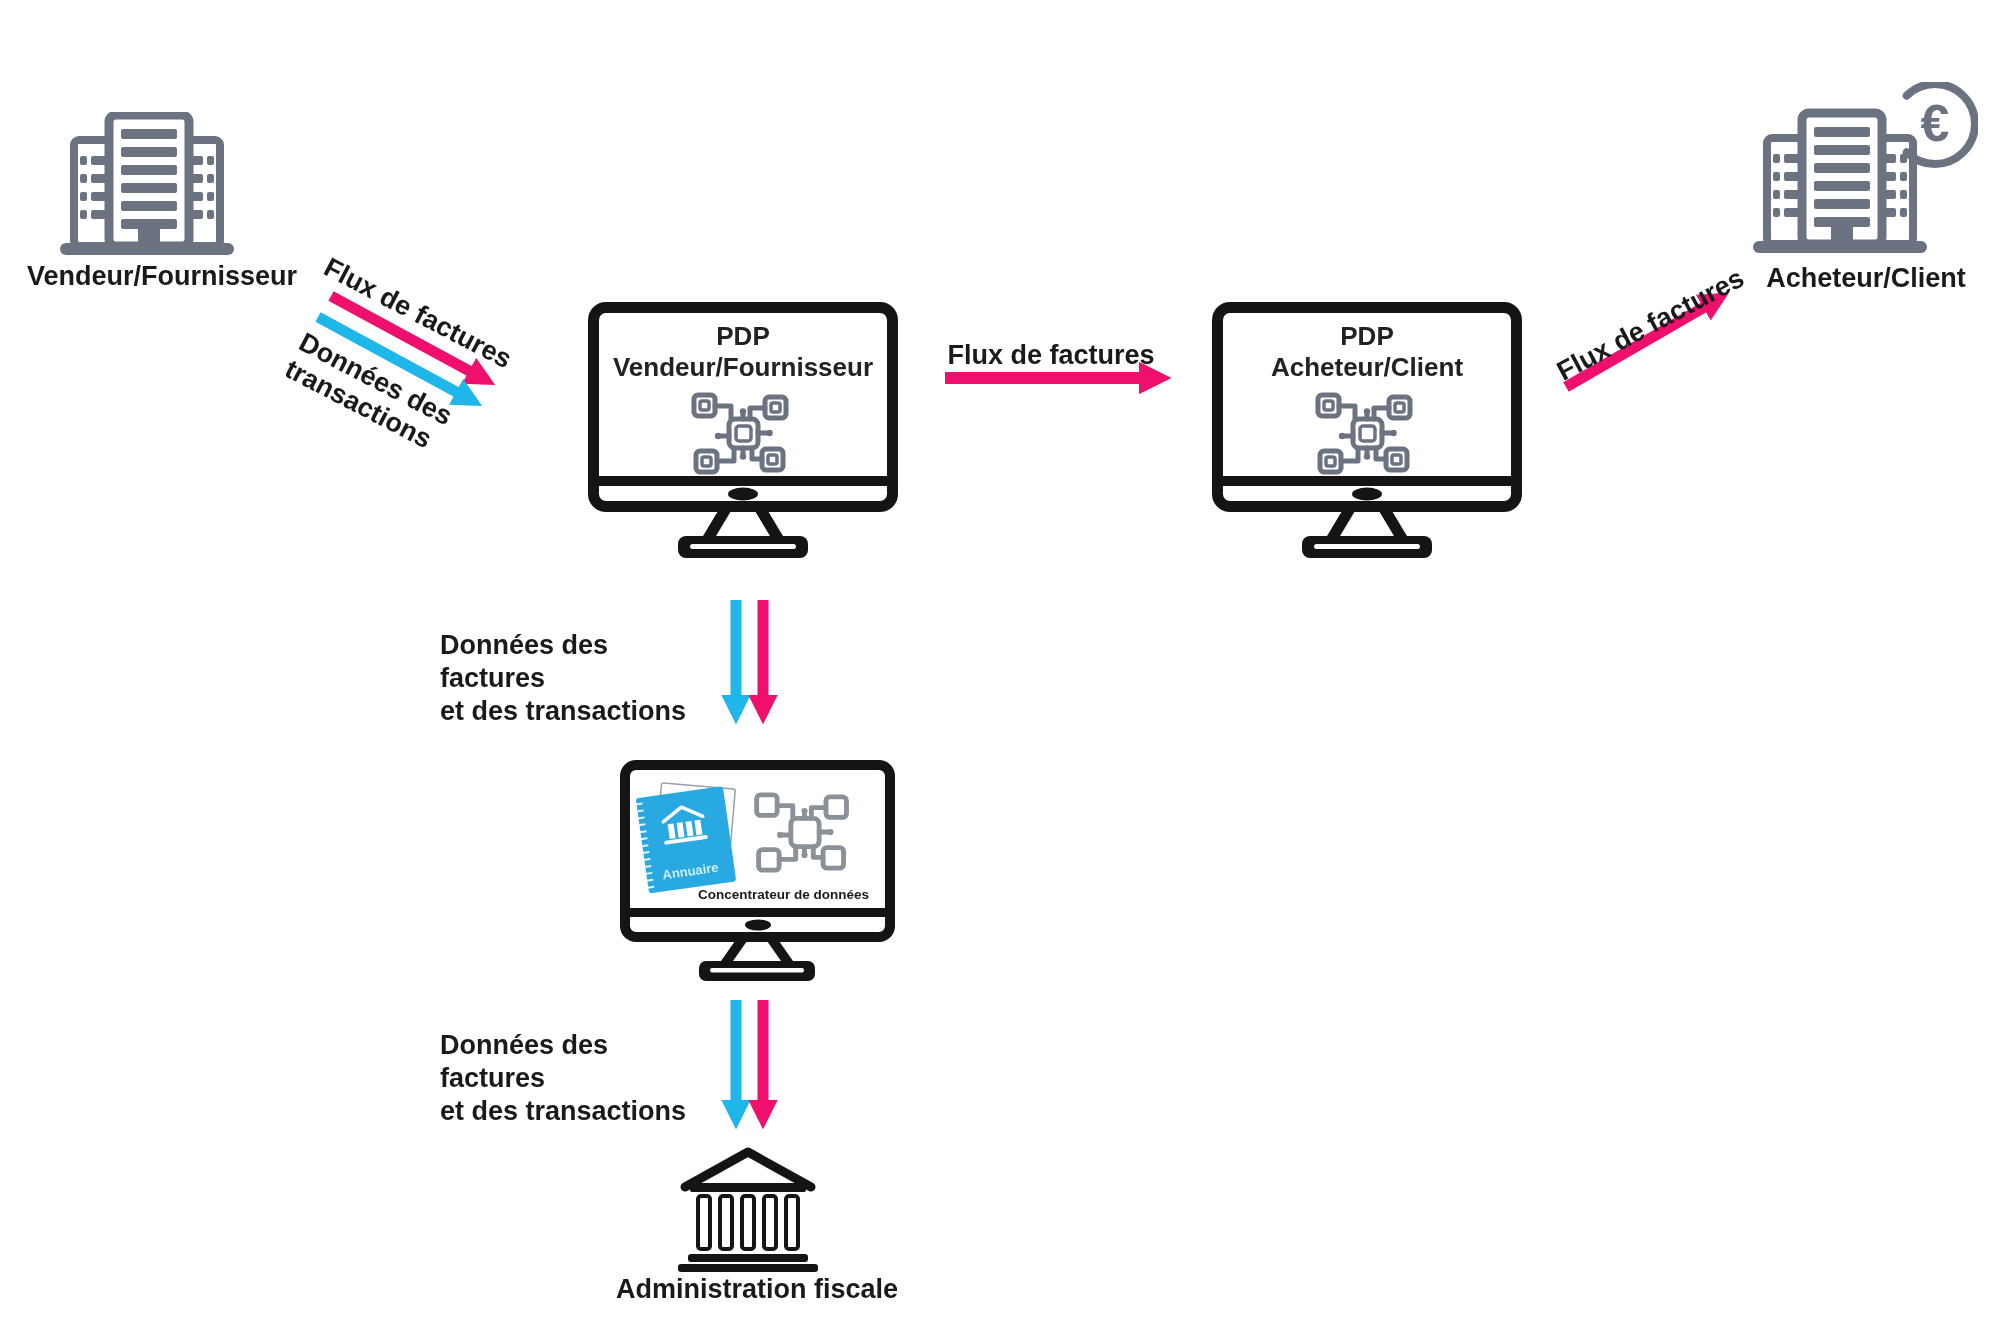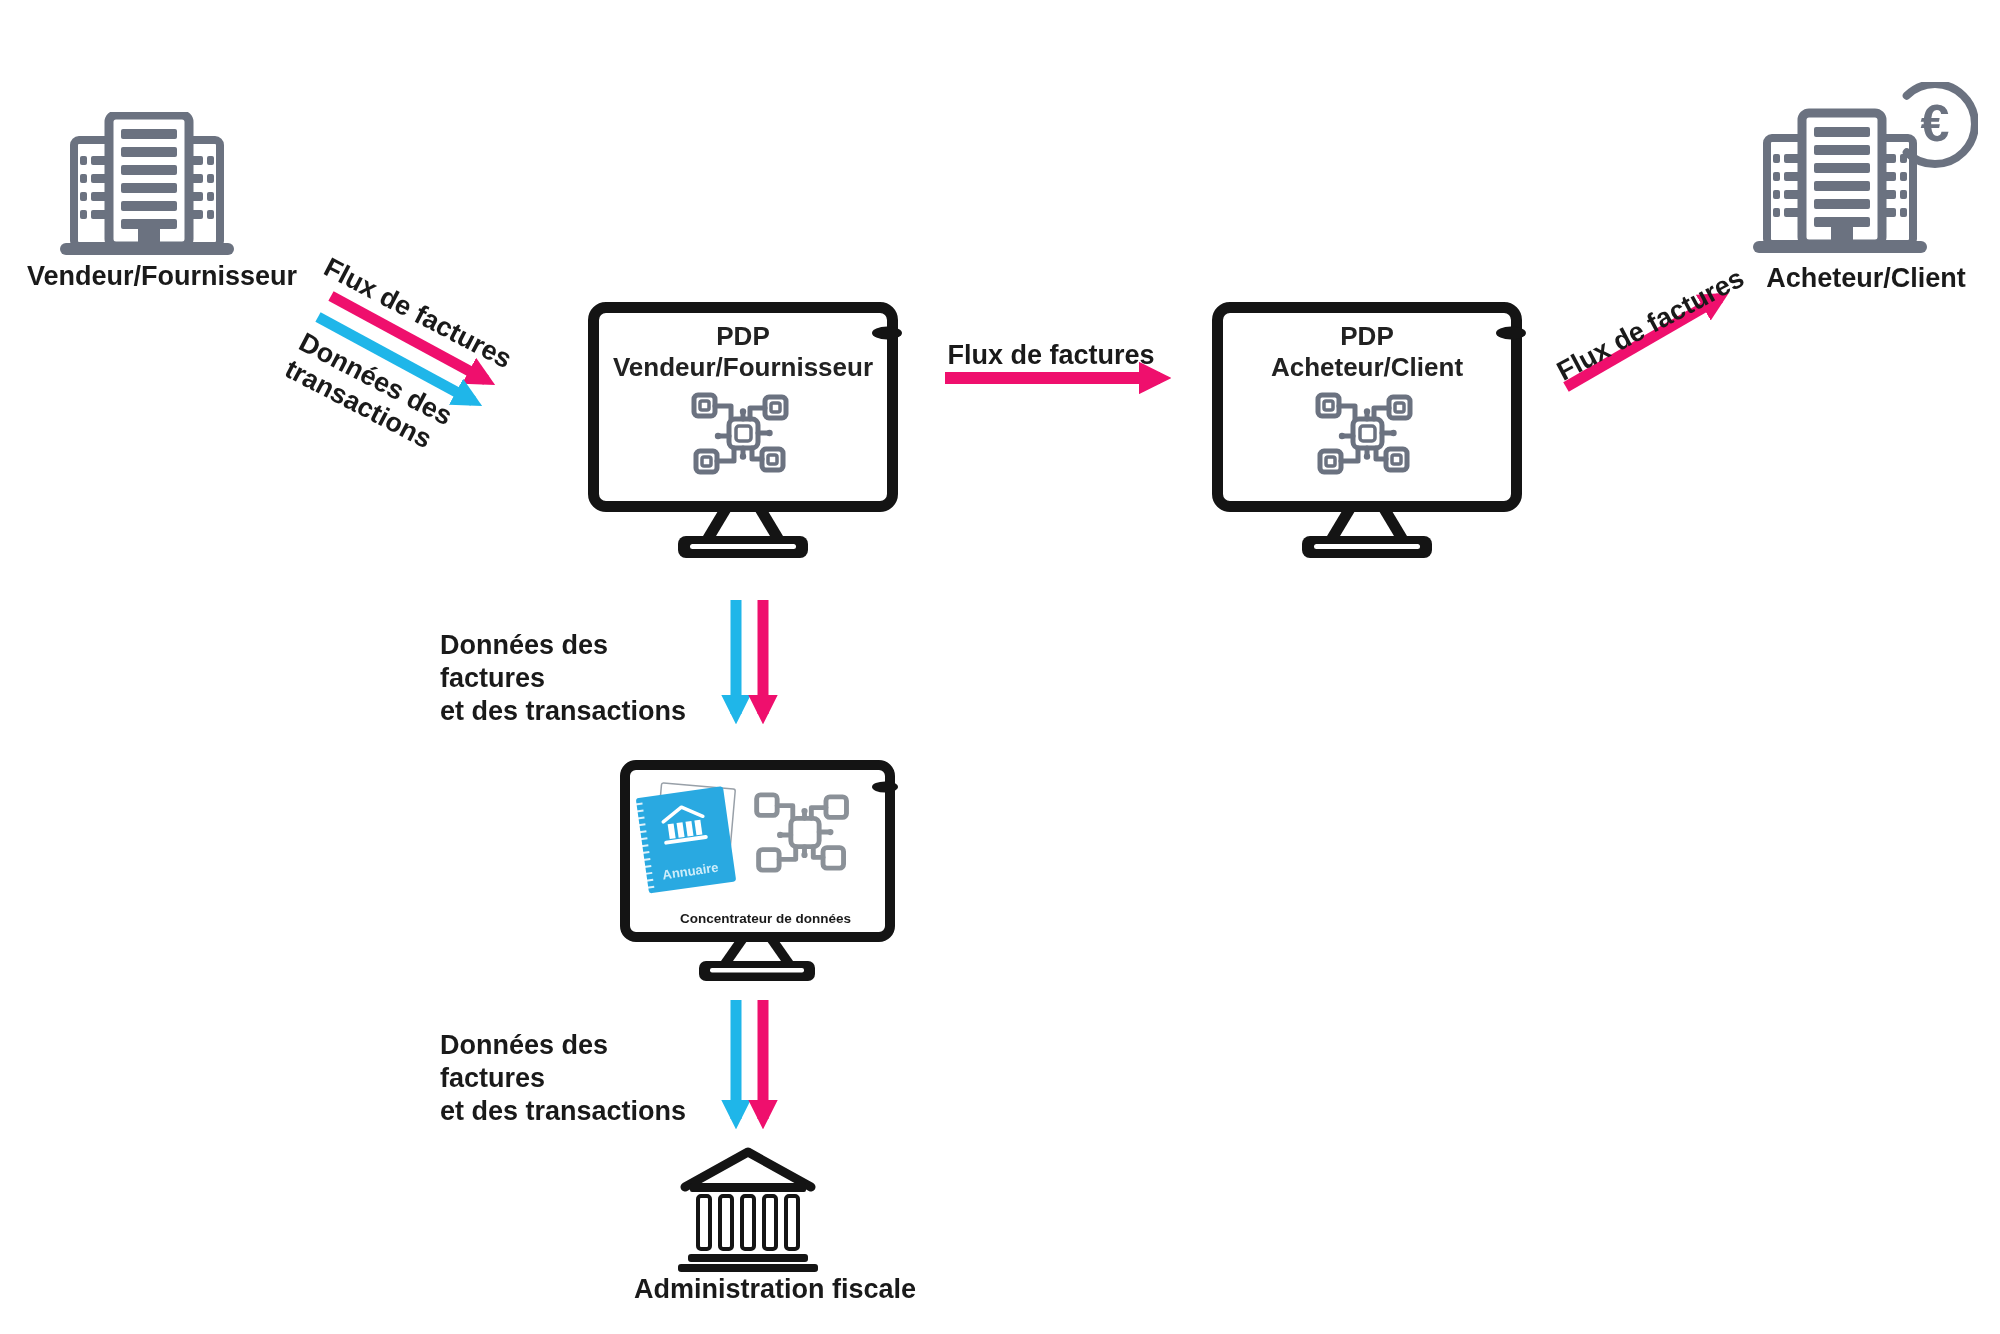--- a/index.html
+++ b/index.html
@@ -15,21 +15,21 @@
   .rgt{}
   .rot{transform-origin:0 0;white-space:nowrap;}
   .arrows{position:absolute;left:0;top:0;}
   .spink{stroke:var(--pink);} .sblue{stroke:var(--blue);}
   .fpink{fill:var(--pink);}   .fblue{fill:var(--blue);}
   .sgrey{stroke:var(--grey);} .fgrey{fill:var(--grey);}
   .shub{stroke:var(--hub);}   .fhub{fill:var(--hub);}
   .sink{stroke:var(--ink);}   .fink{fill:var(--ink);}
   .fablue{fill:var(--ablue);}
   .mframe{position:absolute;box-sizing:border-box;border:11px solid var(--ink);border-radius:18px;
-          background:#fff;display:flex;flex-direction:row;}
+          background:#fff;display:flex;flex-direction:column;}
   .mscreen{flex:1;position:relative;display:flex;flex-direction:column;align-items:center;padding-top:8px;}
   .mtitle{font-size:26px;font-weight:700;line-height:31px;color:#222;}
   .mbezel{height:19px;border-top:10px solid var(--ink);position:relative;}
   .mcam{position:absolute;left:50%;top:50%;transform:translate(-50%,-50%);
         width:30px;height:13px;border-radius:50%;background:var(--ink);}
   .m3 .mbezel{height:15px;border-top:9px solid var(--ink);}
   .m3 .mcam{width:26px;height:11px;}
   .caption{position:absolute;font-weight:700;font-size:13.5px;color:#1a1a1a;}
 </style>
 </head>
@@ -299,21 +299,21 @@
             <path d="M52,27 V22"></path>
             <path d="M52,56 V62"></path>
         </g>
         <g class="fhub">
           <circle cx="27" cy="44" r="3.2"></circle>
             <circle cx="78.5" cy="41" r="3.2"></circle>
           <circle cx="52" cy="19.5" r="3.2"></circle>
             <circle cx="52" cy="64.5" r="3.2"></circle>
         </g>
       </svg>
-      <div class="caption" style="left:50px;right:16px;bottom:6px;text-align:left;">Concentrateur de données</div>
+      <div class="caption" style="left:50px;right:16px;bottom:6px;text-align:right;">Concentrateur de données</div>
     </div>
     <div class="mbezel">
       <div class="mcam"></div>
     </div>
   </div>
   <svg class="abs" style="left:697px;top:941px;" width="120" height="42" viewBox="0 0 120 42">
     <g class="fink">
       <polygon points="38,0 50,0 36,20 24,20"></polygon>
         <polygon points="70,0 82,0 96,20 84,20"></polygon>
       <rect x="2" y="20" width="116" height="20" rx="7"></rect>
@@ -334,15 +334,15 @@
       <rect x="0" y="118" width="140" height="8" rx="3"></rect>
     </g>
     <g class="sink" fill="none" stroke-width="4">
       <rect x="20" y="50" width="12" height="53" rx="3"></rect>
       <rect x="42" y="50" width="12" height="53" rx="3"></rect>
       <rect x="64" y="50" width="12" height="53" rx="3"></rect>
       <rect x="86" y="50" width="12" height="53" rx="3"></rect>
       <rect x="108" y="50" width="12" height="53" rx="3"></rect>
     </g>
   </svg>
-  <div class="lbl ctr" style="left:600px;top:1274px;width:350px;">Administration fiscale</div>
+  <div class="lbl ctr" style="left:582px;top:1274px;width:350px;">Administration fiscale</div>
 
 </div>
 
 </body></html>

